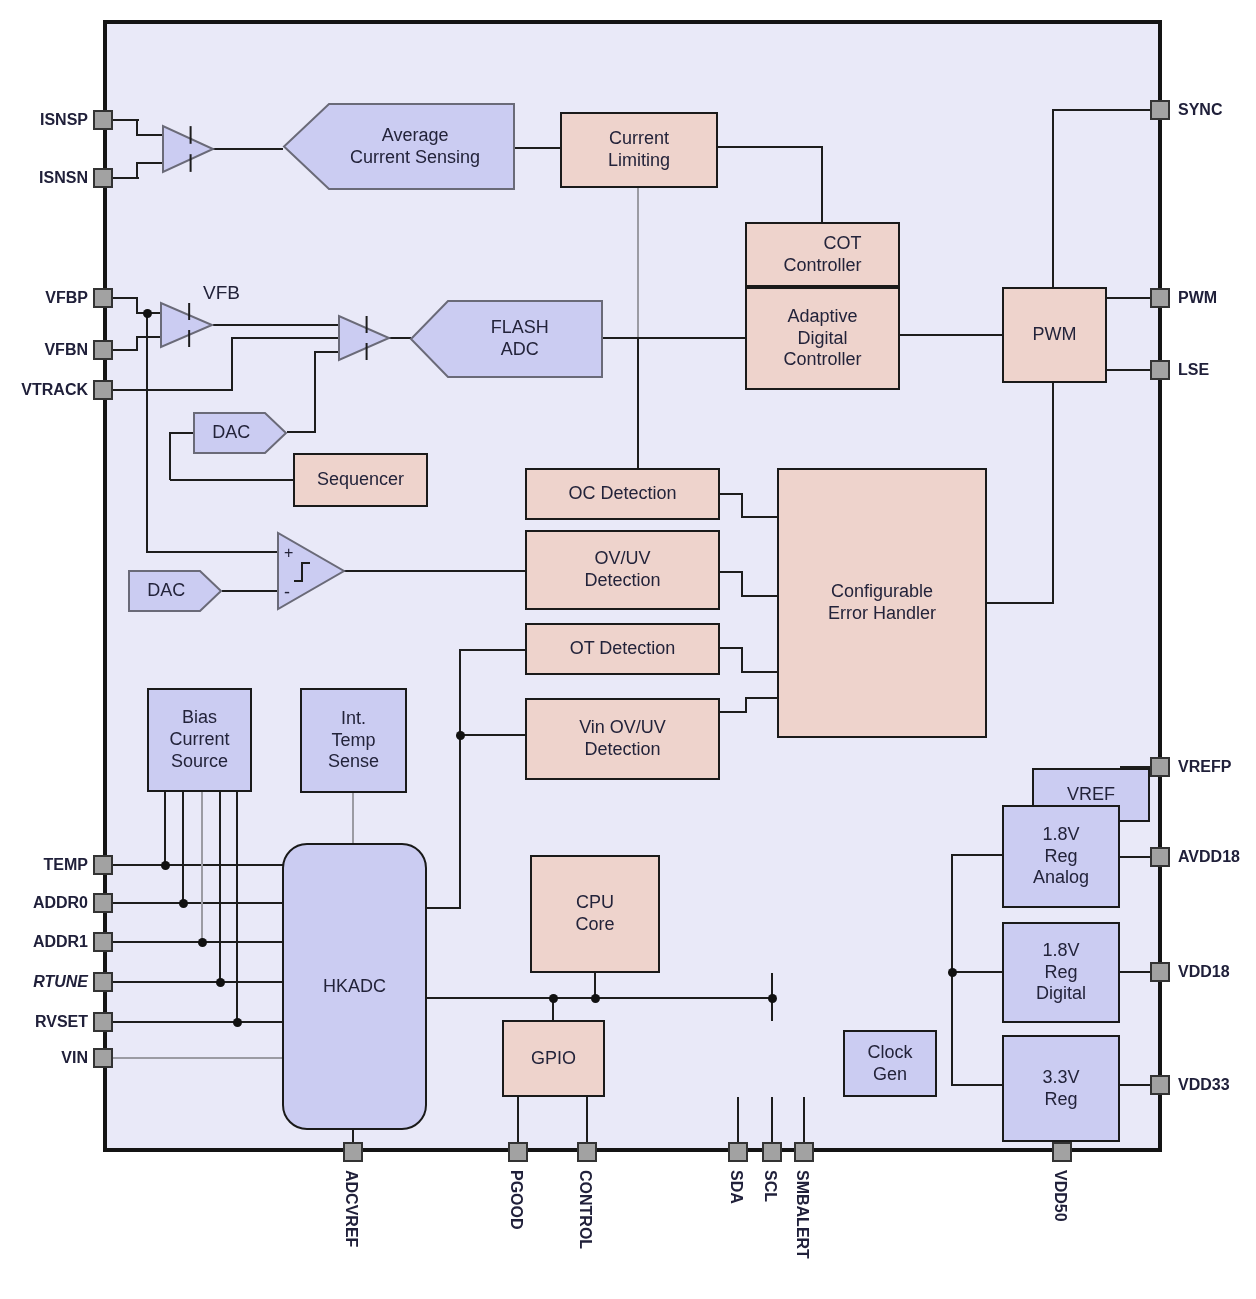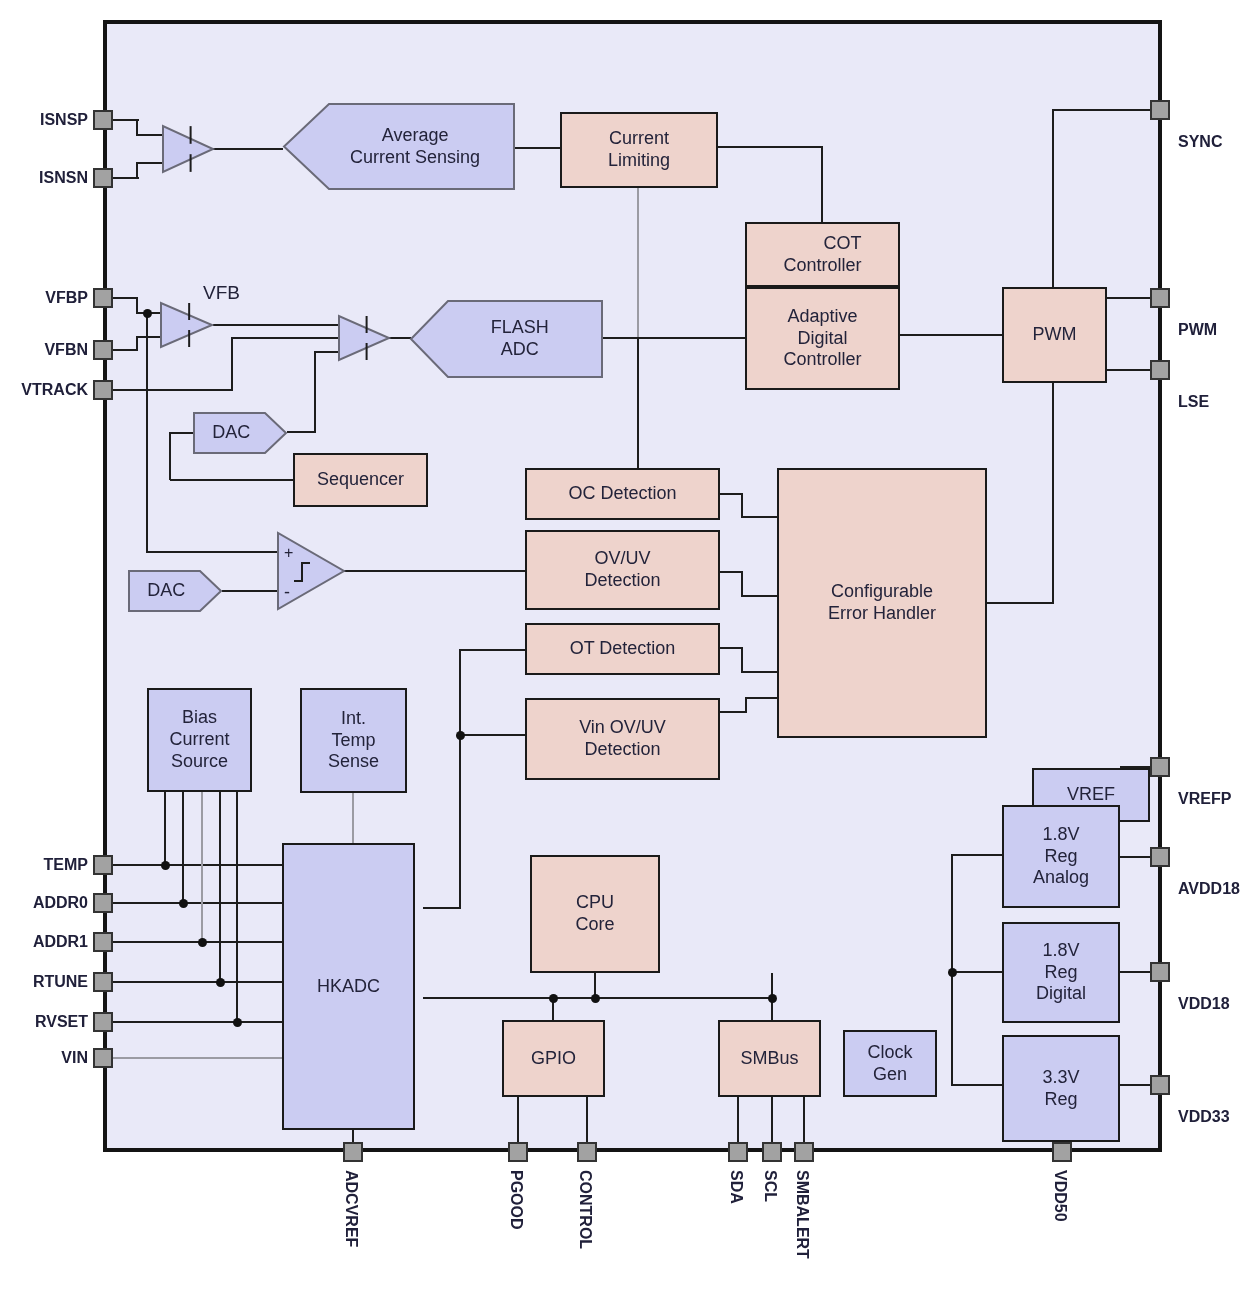--- a/index.html
+++ b/index.html
@@ -17,21 +17,21 @@
   .block.analog{background:#cbccf2;}
   .pent-wrap{position:absolute;}
   .pent-wrap svg{position:absolute;left:0;top:0;overflow:visible;}
   .pent-label{position:absolute;inset:0;display:flex;align-items:center;justify-content:center;
               text-align:center;font-size:18px;line-height:1.22;white-space:pre-line;}
   .amp{position:absolute;overflow:visible;}
   .pin-square{position:absolute;width:20px;height:20px;background:#a2a2a2;
               border:2.5px solid #333;box-sizing:border-box;}
   .pin-label{position:absolute;font-size:16px;font-weight:700;color:#20203a;height:20px;line-height:20px;}
   .pin-label.left{left:0;width:88px;text-align:right;}
-  .pin-label.right{left:1178px;text-align:center;margin-top:32px;}
+  .pin-label.right{left:1178px;text-align:center;}
   .pin-label.bottom{top:1170px;transform:rotate(90deg);transform-origin:0 0;white-space:nowrap;}
   .float-label{position:absolute;font-size:19px;color:#23233a;}
 </style>
 </head>
 <body>
 
 <div id="canvas">
   <div class="outer-box" id="outer-box" style="left: 103px; top: 20px; width: 1059px; height: 1132px; background: rgb(233, 233, 248);"></div>
 <div class="wire" style="left: 113px; top: 119px; width: 26px; height: 2px; background: rgb(29, 29, 29);"></div>
     <div class="wire" style="left: 136px; top: 119px; width: 2px; height: 16px; background: rgb(29, 29, 29);"></div>
@@ -174,25 +174,24 @@
     <div class="block rect digital" style="left: 525px; top: 698px; width: 195px; height: 82px;">Vin OV/UV
 Detection</div>
     <div class="block rect digital" style="left: 777px; top: 468px; width: 210px; height: 270px;">Configurable
 Error Handler</div>
     <div class="block rect analog" style="left: 147px; top: 688px; width: 105px; height: 104px;">Bias
 Current
 Source</div>
     <div class="block rect analog" style="left: 300px; top: 688px; width: 107px; height: 105px;">Int.
 Temp
 Sense</div>
-    <div class="block rect analog" style="left: 282px; top: 843px; width: 133px; height: 287px;">HKADC</div>
+    <div class="block rect analog" style="left: 282px; top: 843px; width: 145px; height: 287px; border-radius: 25px;">HKADC</div>
     <div class="block rect digital" style="left: 530px; top: 855px; width: 130px; height: 118px;">CPU
 Core</div>
     <div class="block rect digital" style="left: 502px; top: 1020px; width: 103px; height: 77px;">GPIO</div>
-    <div class="block rect digital" style="left: 718px; top: 1020px; width: 103px; height: 77px;">SMBus</div>
     <div class="block rect analog" style="left: 843px; top: 1030px; width: 94px; height: 67px;">Clock
 Gen</div>
     <div class="block rect analog" style="left: 1032px; top: 738px; width: 118px; height: 54px; margin-top: 30px;">VREF</div>
     <div class="block rect analog" style="left: 1002px; top: 805px; width: 118px; height: 103px;">1.8V
 Reg
 Analog</div>
     <div class="block rect analog" style="left: 1002px; top: 922px; width: 118px; height: 101px;">1.8V
 Reg
 Digital</div>
     <div class="block rect analog" style="left: 1002px; top: 1035px; width: 118px; height: 107px;">3.3V
@@ -229,21 +228,21 @@
     <div class="pin-label left" style="top: 340px;">VFBN</div>
     <div class="pin-square" style="left: 93px; top: 380px;"></div>
     <div class="pin-label left" style="top: 380px;">VTRACK</div>
     <div class="pin-square" style="left: 93px; top: 855px;"></div>
     <div class="pin-label left" style="top: 855px;">TEMP</div>
     <div class="pin-square" style="left: 93px; top: 893px;"></div>
     <div class="pin-label left" style="top: 893px;">ADDR0</div>
     <div class="pin-square" style="left: 93px; top: 932px;"></div>
     <div class="pin-label left" style="top: 932px;">ADDR1</div>
     <div class="pin-square" style="left: 93px; top: 972px;"></div>
-    <div class="pin-label left" style="top: 972px;">RTUNE</div>
+    <div class="pin-label left" style="top: 972px; font-style: italic;">RTUNE</div>
     <div class="pin-square" style="left: 93px; top: 1012px;"></div>
     <div class="pin-label left" style="top: 1012px;">RVSET</div>
     <div class="pin-square" style="left: 93px; top: 1048px;"></div>
     <div class="pin-label left" style="top: 1048px;">VIN</div>
     <div class="pin-square" style="left: 1150px; top: 100px;"></div>
     <div class="pin-label right" style="top: 100px;">SYNC</div>
     <div class="pin-square" style="left: 1150px; top: 288px;"></div>
     <div class="pin-label right" style="top: 288px;">PWM</div>
     <div class="pin-square" style="left: 1150px; top: 360px;"></div>
     <div class="pin-label right" style="top: 360px;">LSE</div>

